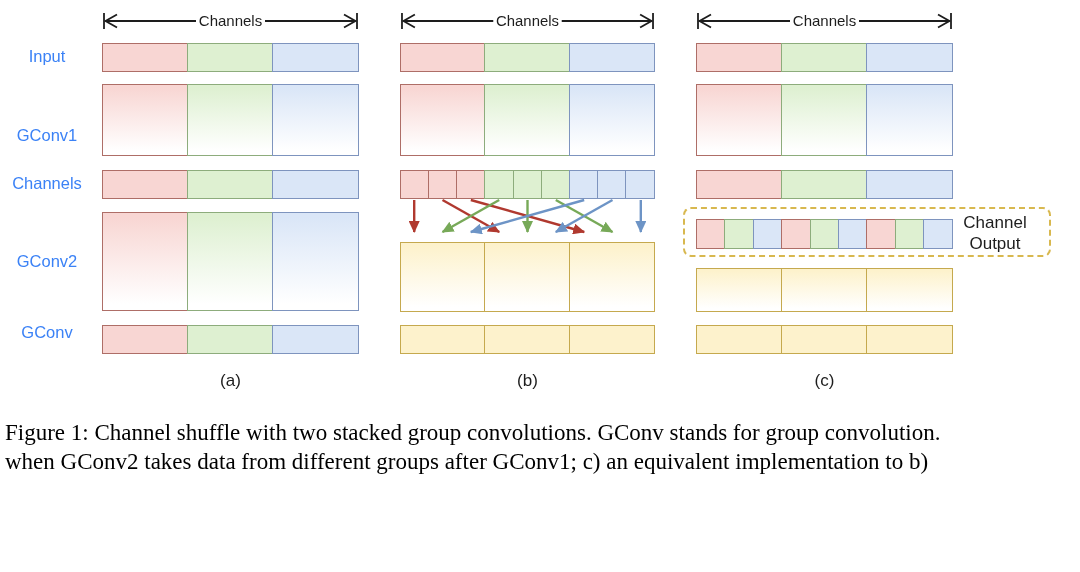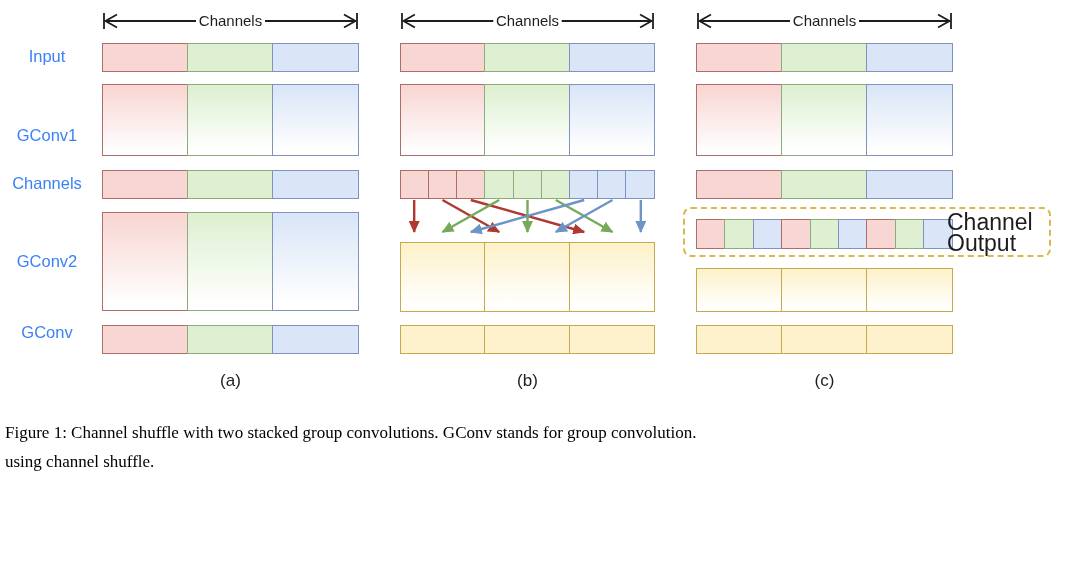--- a/index.html
+++ b/index.html
@@ -44,26 +44,26 @@
 
   #arrows-b{position:absolute;left:0;top:199px;width:255px;height:43px;overflow:visible;}
   .ah-red{fill:var(--red_arrow);}  .ah-green{fill:var(--green_arrow);}  .ah-blue{fill:var(--blue_arrow);}
 
   .panel-label{position:absolute;top:371px;left:0;right:0;text-align:center;font-size:17px;color:#1d1d1d;}
 
   
   #shuffle-box{position:absolute;left:683px;top:207px;width:368px;height:50px;
                border:2px dashed var(--shuffle_dash);border-radius:8px;box-sizing:border-box;}
   #shuffle-bar{position:absolute;left:11px;top:10px;width:257px;height:30px;display:flex;}
-  #shuffle-label{position:absolute;right:6px;top:3px;width:96px;text-align:left;
-                 font-size:23px;line-height:21px;color:#1d1d1d;}
+  #shuffle-label{position:absolute;right:6px;top:3px;width:96px;text-align:center;
+                 font-size:17px;line-height:21px;color:#1d1d1d;}
 
   
   #caption{position:absolute;left:5px;top:419px;width:1073px;
-           font-family:"Liberation Serif",serif;font-size:17px;line-height:28.5px;color:#000;}
+           font-family:"Liberation Serif",serif;font-size:23px;line-height:28.5px;color:#000;}
   #caption div{white-space:nowrap;}
 </style>
 </head>
 <body>
 
 <div id="page">
 
   <div class="rowlab" style="top:47px">Input</div>
   <div class="rowlab" style="top:126px">GConv1</div>
   <div class="rowlab" style="top:174px">Channels</div>
@@ -227,16 +227,16 @@
         <div class="cell c-blue"></div>
       </div>
     <div id="shuffle-label">
       <div>Channel</div>
       <div>Output</div>
     </div>
   </div>
 
   <div id="caption">
     <div>Figure 1: Channel shuffle with two stacked group convolutions. GConv stands for group convolution.</div>
-    <div>using channel shuffle.</div>
+    <div>when GConv2 takes data from different groups after GConv1; c) an equivalent implementation to b)</div>
   </div>
 
 </div>
 
 </body></html>

